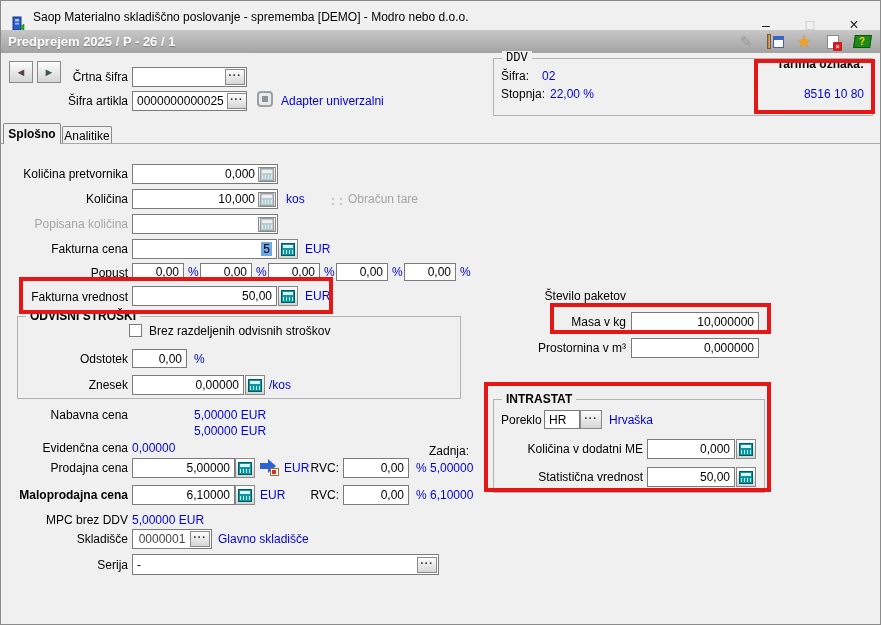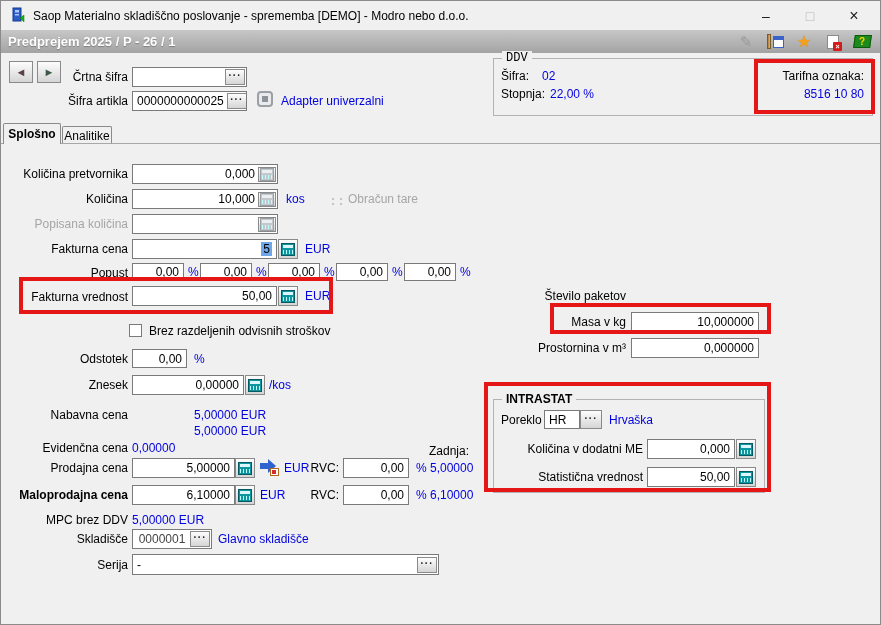--- a/index.html
+++ b/index.html
@@ -1,18 +1,18 @@
 <!DOCTYPE html>
 <html><head>
 <meta charset="utf-8">
 <style>
   html,body{margin:0;padding:0;background:#d9d9d9;font-family:"Liberation Sans",sans-serif;}
   .window{position:relative;width:879px;height:623px;margin:0;background:#f0f0f0;border:1px solid #8a8a8a;overflow:hidden;font-size:12px;color:#000;}
   
-  .titlebar{position:absolute;left:0;top:0;width:100%;height:29px;background:#f0f0f0;display:flex;align-items:center;border-bottom:1px solid #e3e3e3;}
+  .titlebar{position:absolute;left:0;top:9px;width:100%;height:29px;background:#f0f0f0;display:flex;align-items:flex-start;border-bottom:1px solid #e3e3e3;}
   .apptitle{margin-left:32px;font-size:12px;color:#000;}
   .winbtns{position:absolute;right:4px;top:0;height:29px;display:flex;}
   .winbtn{width:44px;height:29px;display:flex;align-items:center;justify-content:center;font-size:14px;color:#222;}
   .winbtn.dim{color:#b8b8b8;}
   .appicon{position:absolute;left:10px;top:6px;width:16px;height:16px;}
   
   .headerbar{position:absolute;left:0;top:29px;width:100%;height:23px;background:linear-gradient(#c7c7c7,#a3a3a3);display:flex;align-items:center;}
   .headertitle{margin-left:7px;font-weight:bold;font-size:13px;color:#ffffff;text-shadow:0 1px 1px #7d7d7d;}
   .headericons{position:absolute;right:8px;top:2px;height:19px;display:flex;gap:9px;align-items:center;}
   .hicon{width:20px;height:18px;display:flex;align-items:center;justify-content:center;position:relative;}
@@ -159,21 +159,21 @@
     </span>
   <span class="abs blue" style="left:280px;top:93px;">Adapter univerzalni</span>
 
   <div class="grp" style="left:492px;top:57px;width:380px;height:58px;font-family:Liberation Mono, monospace;">
     <span class="grp-label">DDV</span>
   </div>
   <span class="abs" style="left:500px;top:68px;">Šifra:</span>
   <span class="abs blue" style="left:541px;top:68px;">02</span>
   <span class="abs" style="left:500px;top:86px;">Stopnja:</span>
   <span class="abs blue" style="left:549px;top:86px;">22,00 %</span>
-  <div class="lbl" style="left:718px;top:68px;width:145px;">Tarifna oznaka:</div>
+  <div class="lbl" style="left:718px;top:56px;width:145px;font-weight:bold;">Tarifna oznaka:</div>
   <div class="lbl blue" style="left:718px;top:86px;width:145px;">8516 10 80</div>
   <div class="redbox" style="left:753px;top:58px;width:121px;height:55px;"></div>
 
   <div class="tab active" style="left:2px;top:122px;width:58px;height:21px;">Splošno</div>
   <div class="tab" style="left:61px;top:125px;width:50px;height:18px;">Analitike</div>
   <div class="tabline"></div>
 
   <div class="lbl" style="left:7px;top:166px;width:120px;">Količina pretvornika</div>
   <div class="field num" style="left:131px;top:163px;width:146px;height:20px;">
     <span>0,000</span>
@@ -235,20 +235,23 @@
   <div class="lbl" style="left:7px;top:289px;width:120px;">Fakturna vrednost</div>
   <div class="field num" style="left:131px;top:285px;width:145px;height:20px;">
     <span>50,00</span>
   </div>
   <span class="btn3d calcbtn" style="left:277px;top:285px;height:20px;">
       <span class="calc-glyph"></span>
     </span>
   <span class="abs blue" style="left:304px;top:288px;">EUR</span>
   <div class="redbox" style="left:18px;top:276px;width:314px;height:37px;"></div>
 
+  <div class="grp" style="left:16px;top:315px;width:444px;height:83px;">
+    <span class="grp-label bold">ODVISNI STROŠKI</span>
+  </div>
   <div class="checkbox" style="left:128px;top:323px;"></div>
   <span class="abs" style="left:148px;top:323px;">Brez razdeljenih odvisnih stroškov</span>
   <div class="lbl" style="left:17px;top:351px;width:110px;">Odstotek</div>
   <div class="field num" style="left:131px;top:348px;width:55px;height:19px;">
       <span>0,00</span>
     </div>
   <span class="abs blue" style="left:193px;top:351px;">%</span>
   <div class="lbl" style="left:17px;top:377px;width:110px;">Znesek</div>
   <div class="field num" style="left:131px;top:374px;width:112px;height:20px;">
       <span>0,00000</span>

